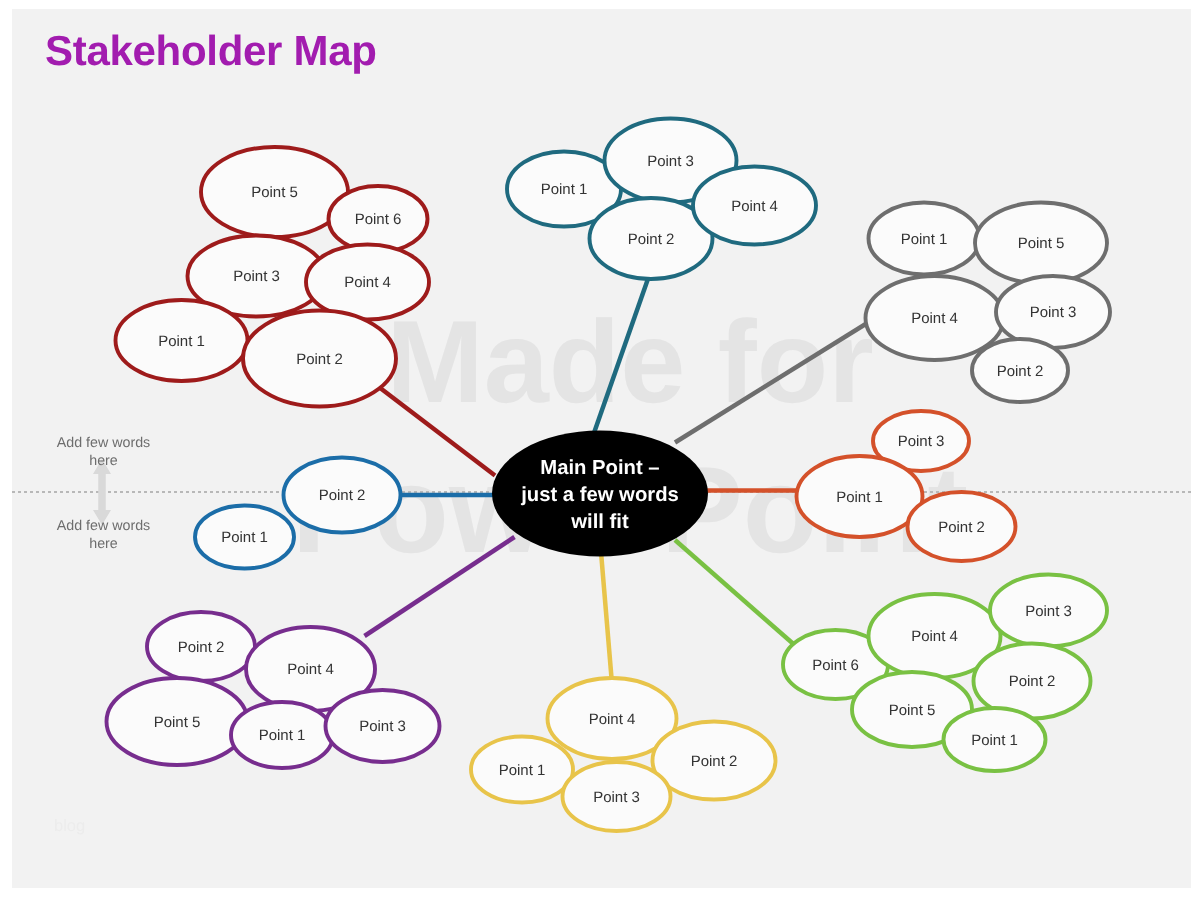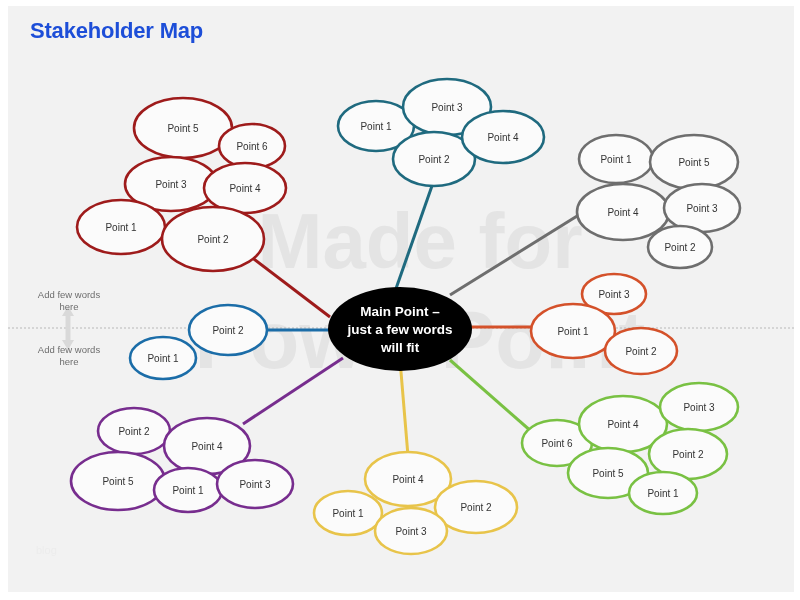--- a/index.html
+++ b/index.html
@@ -25,23 +25,23 @@
     left: 8px;
     top: 6px;
     right: 6px;
     bottom: 8px;
     background: #f2f2f2;
   }
   #title {
     position: absolute;
     left: 30px;
     top: 18px;
-    font-size: 22px;
+    font-size: 28px;
     font-weight: bold;
-    color: #1d4ed8;
+    color: #a21caf;
     letter-spacing: -0.2px;
     font-family: "Liberation Sans", sans-serif;
   }
   svg#diagram {
     position: absolute;
     left: 0;
     top: 0;
     width: 800px;
     height: 600px;
   }

